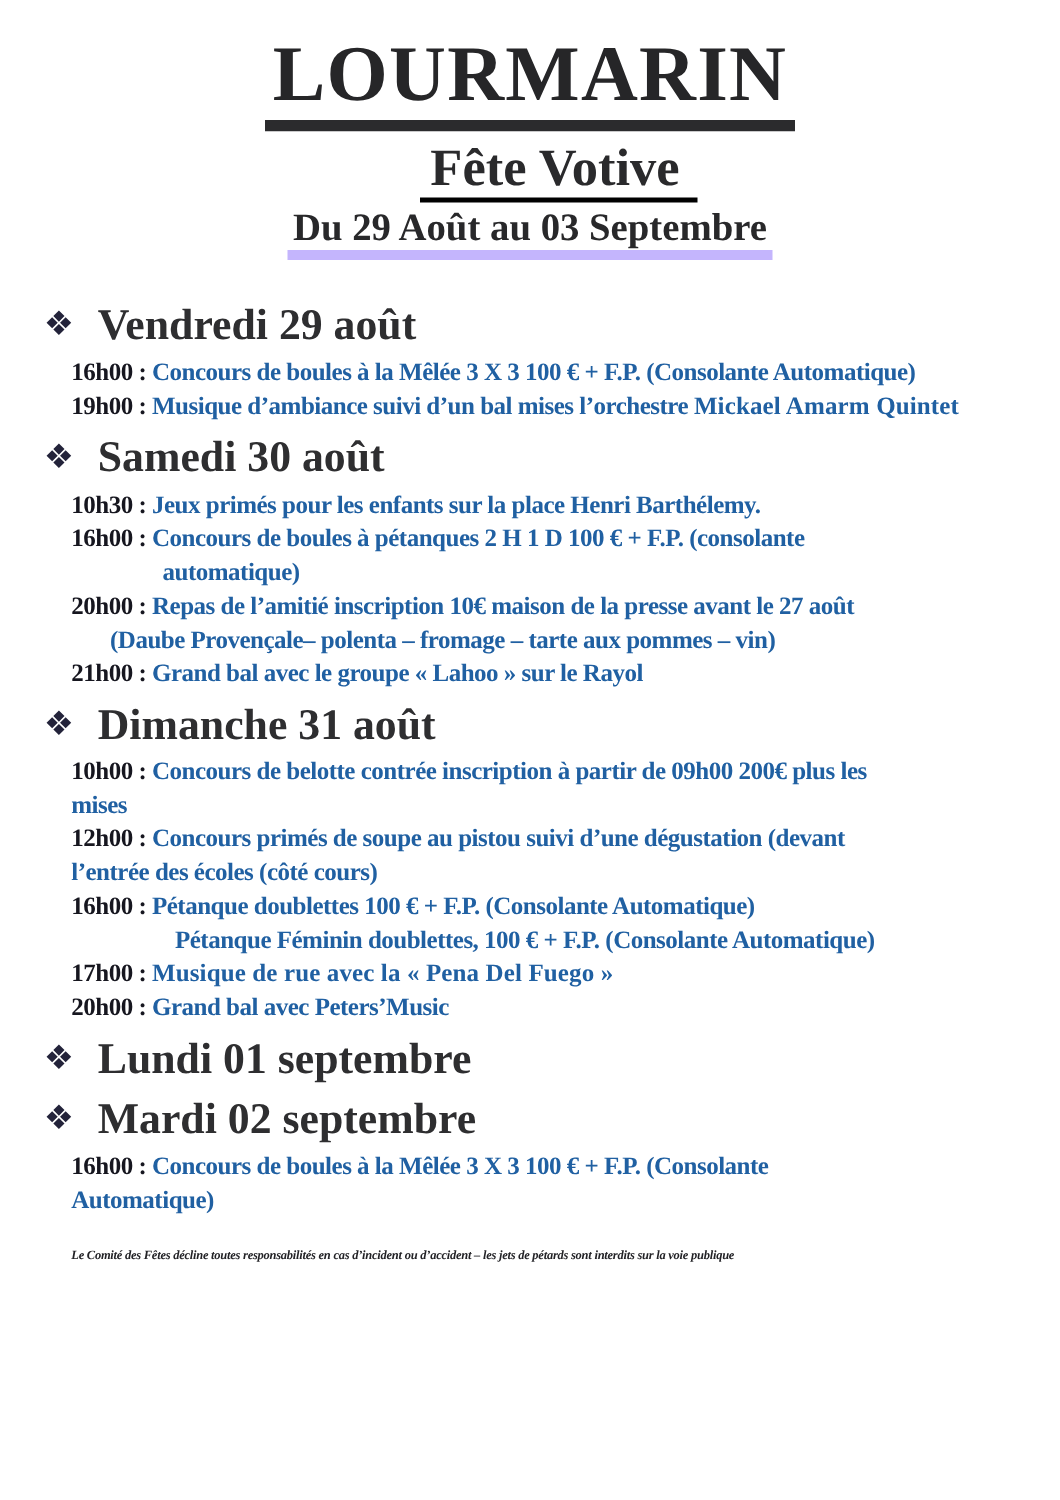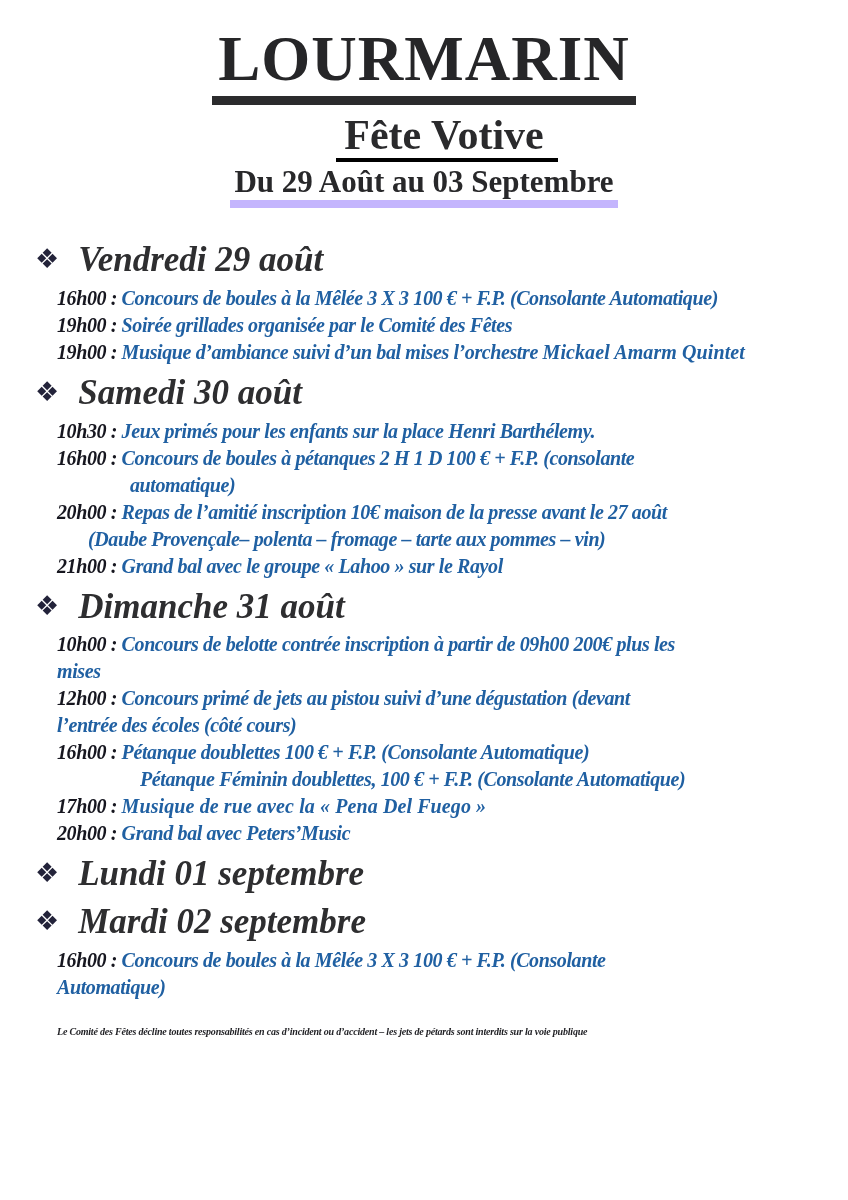--- a/index.html
+++ b/index.html
@@ -28,21 +28,21 @@
     padding: 0 14px 1px 8px; line-height: 1.05; margin-left: 46px;
   }
   .daterange-wrap { margin-top: 3px; }
   .daterange {
     display: inline-block;
     font-size: 31px; font-weight: bold; color: #28282a;
     border-bottom: 8px solid #c4b5fd;
     padding: 0 4px 1px 4px; line-height: 1.1;
   }
   
-  .program { margin-top: 34px; font-style: italic; }
+  .program { margin-top: 34px; }
   .day-h {
     padding-left: 35px;
     margin: 11px 0 7px 0;
     font-size: 35px; font-weight: bold; color: #2e2e30;
     line-height: 1.05;
   }
   .day-h .bullet {
     font-family: "DejaVu Sans", sans-serif;
     font-size: 27px; color: #23233a;
     vertical-align: 3px; margin-right: 19px;
@@ -92,24 +92,20 @@
   <main class="program">
 
     <section class="day">
       <h2 class="day-h"><span class="bullet">❖</span><span>Vendredi 29 août</span></h2>
       <div class="line">
         <span class="time">16h00 :</span>
         <span class="desc">Concours de boules à la Mêlée 3 X 3 100 € + F.P. (Consolante Automatique)</span>
       </div>
       <div class="line">
         <span class="time">19h00 :</span>
-        <span class="desc">Soirée grillades organisée par le Comité des Fêtes</span>
-      </div>
-      <div class="line">
-        <span class="time">19h00 :</span>
         <span class="desc">Musique d’ambiance suivi d’un bal mises l’orchestre</span>
         <span class="desc wide">Mickael Amarm Quintet</span>
       </div>
     </section>
 
     <section class="day">
       <h2 class="day-h"><span class="bullet">❖</span><span>Samedi 30 août</span></h2>
       <div class="line">
         <span class="time">10h30 :</span>
         <span class="desc">Jeux primés pour les enfants sur la place Henri Barthélemy.</span>
@@ -138,21 +134,21 @@
       <h2 class="day-h"><span class="bullet">❖</span><span>Dimanche 31 août</span></h2>
       <div class="line">
         <span class="time">10h00 :</span>
         <span class="desc">Concours de belotte contrée inscription à partir de 09h00 200€ plus les</span>
       </div>
       <div class="line">
         <span class="desc">mises</span>
       </div>
       <div class="line">
         <span class="time">12h00 :</span>
-        <span class="desc">Concours primé de jets au pistou suivi d’une dégustation (devant</span>
+        <span class="desc">Concours primés de soupe au pistou suivi d’une dégustation (devant</span>
       </div>
       <div class="line">
         <span class="desc">l’entrée des écoles (côté cours)</span>
       </div>
       <div class="line">
         <span class="time">16h00 :</span>
         <span class="desc">Pétanque doublettes 100 € + F.P. (Consolante Automatique)</span>
       </div>
       <div class="line ind-c">
         <span class="desc">Pétanque Féminin doublettes, 100 € + F.P. (Consolante Automatique)</span>

